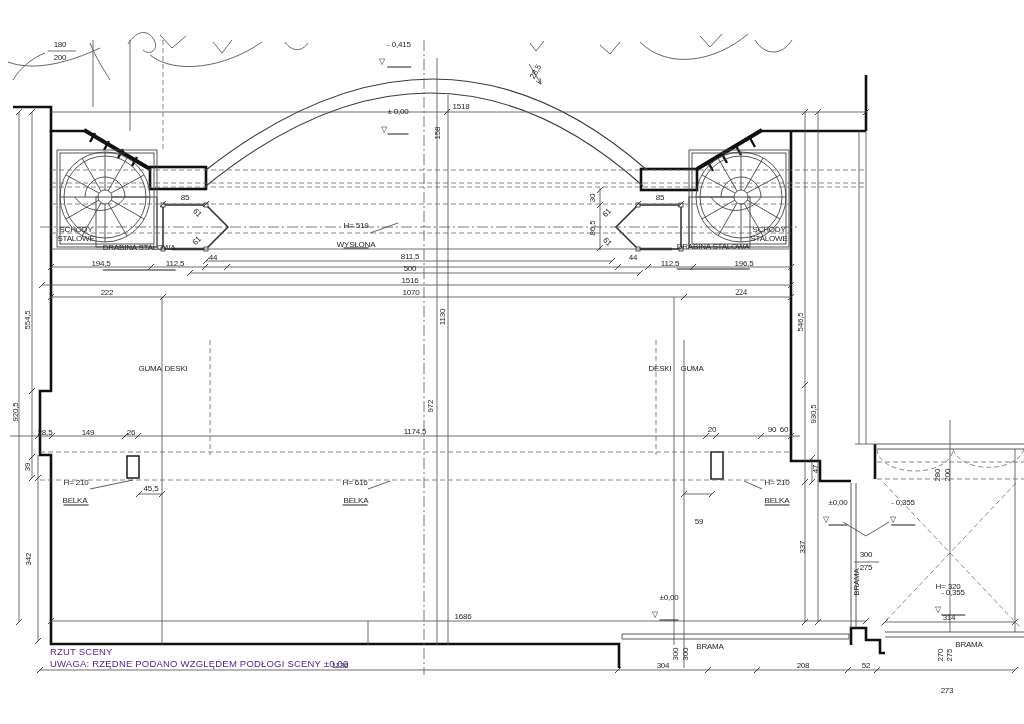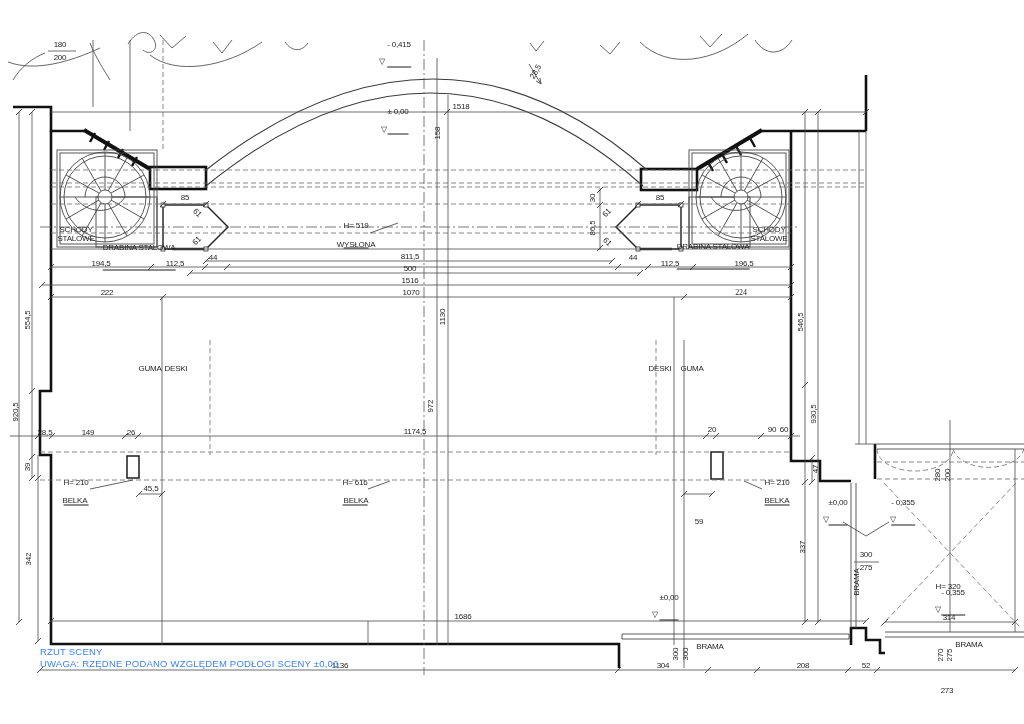--- a/index.html
+++ b/index.html
@@ -4,21 +4,21 @@
 <style>
   html,body{margin:0;padding:0;background:#e8e8e8;}
   #sheet{position:relative;width:1024px;height:724px;background:#ffffff;overflow:hidden;
          font-family:"Liberation Sans",sans-serif;}
   #linework{position:absolute;left:0;top:0;}
   #annotations{position:absolute;left:0;top:0;width:1024px;height:724px;pointer-events:none;}
   .ann{position:absolute;font-size:8px;line-height:1;color:#1f1f1f;white-space:nowrap;
        transform:translate(-50%,-50%);letter-spacing:-0.2px;}
   .ann.u{border-bottom:0.75px solid #1f1f1f;padding-bottom:18px;text-align:center;}
   .ann.mark{font-size:8px;color:#2a2a2a;}
-  #titleblock{position:absolute;left:40px;top:646px;color:#3b82f6;}
+  #titleblock{position:absolute;left:50px;top:646px;color:#4c1d95;}
   #titleblock .t1{font-size:9.5px;font-weight:400;letter-spacing:0.2px;}
   #titleblock .t2{font-size:9.5px;font-weight:400;letter-spacing:0.2px;margin-top:1px;}
 </style>
 </head>
 <body>
 
 <div id="sheet">
 
 <svg id="linework" width="1024" height="724" viewBox="0 0 1024 724">
 

